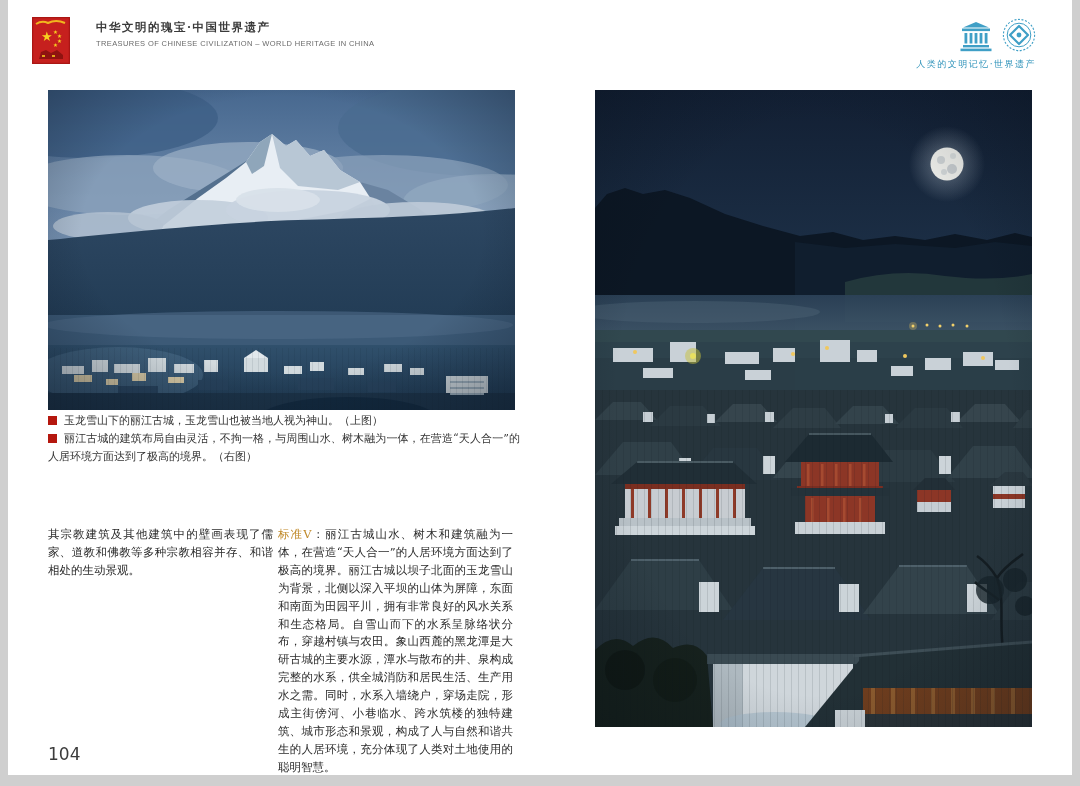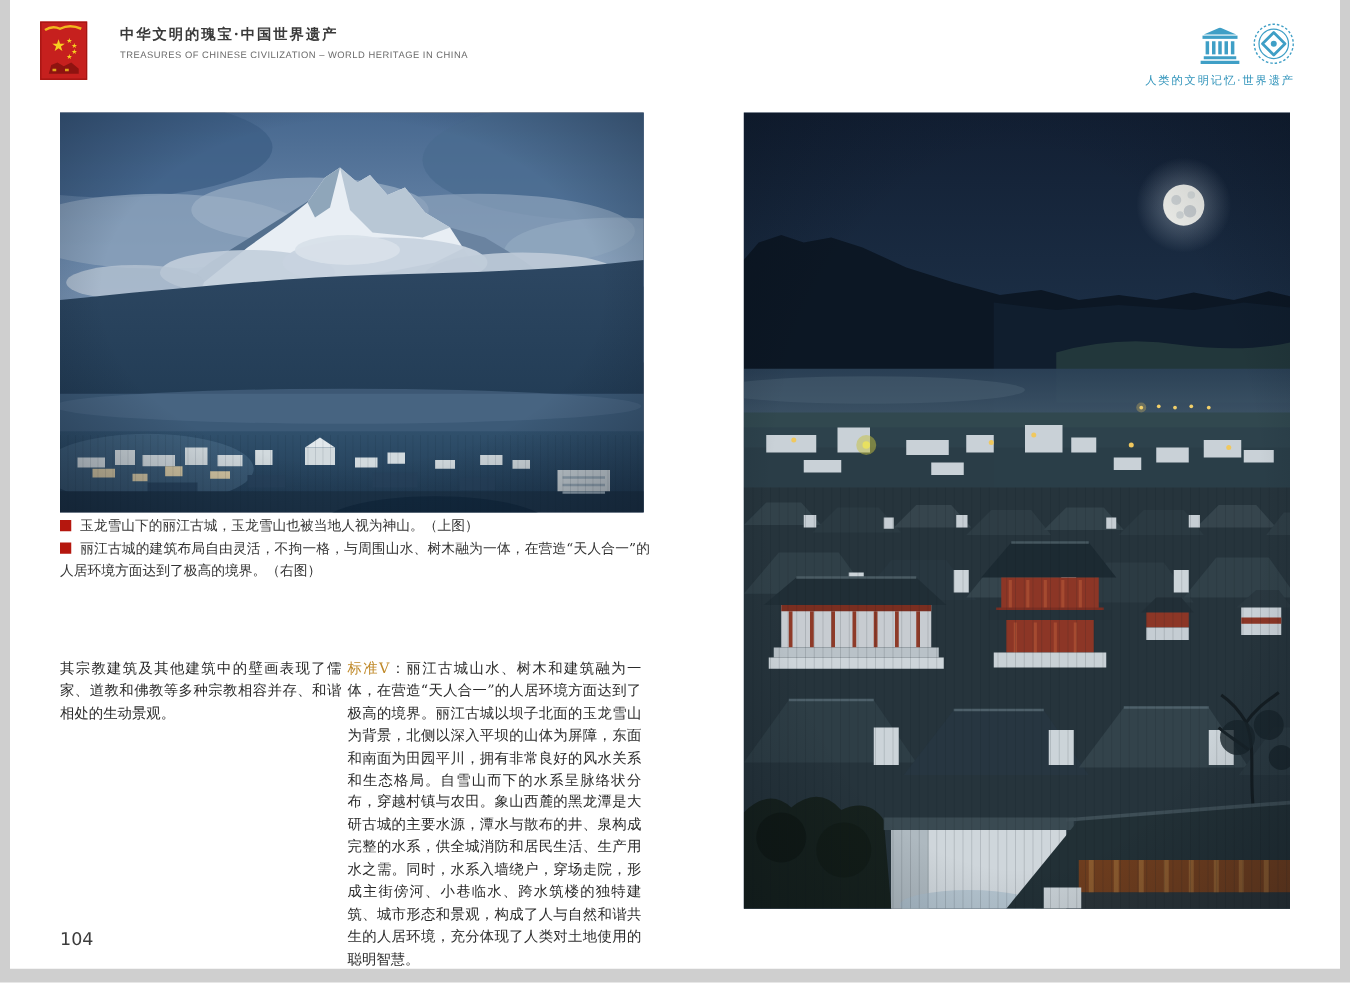--- a/index.html
+++ b/index.html
@@ -34,21 +34,21 @@
   .cap-marker{display:inline-block;width:9px;height:9px;background:#b5170e;
               margin-right:7px;vertical-align:-0.5px;}
   
   .bodycol{position:absolute;top:494px;font-size:11.5px;line-height:17.9px;
            color:#2b2b2b;text-align:justify;margin-top:32px;}
   #col1{left:40px;width:225px;}
   #col2{left:270px;width:235px;}
   .bodycol p{margin:0;}
   .crit-label{color:#c08a2a;font-weight:normal;}
   
-  .pagenum{position:absolute;left:40px;top:744px;font-size:14px;color:#3c3c3c;
+  .pagenum{position:absolute;left:40px;top:744px;font-size:17px;color:#3c3c3c;
            font-family:"DejaVu Sans","Liberation Sans",sans-serif;}
 </style>
 </head>
 <body>
 
 <div class="page">
 
   <svg class="stamp" viewBox="0 0 38 47">
     <rect x="0" y="0" width="38" height="47" fill="#c6201e"></rect>
     <rect x="0.7" y="0.7" width="36.6" height="45.6" fill="none" stroke="#a31512" stroke-width="1"></rect>

